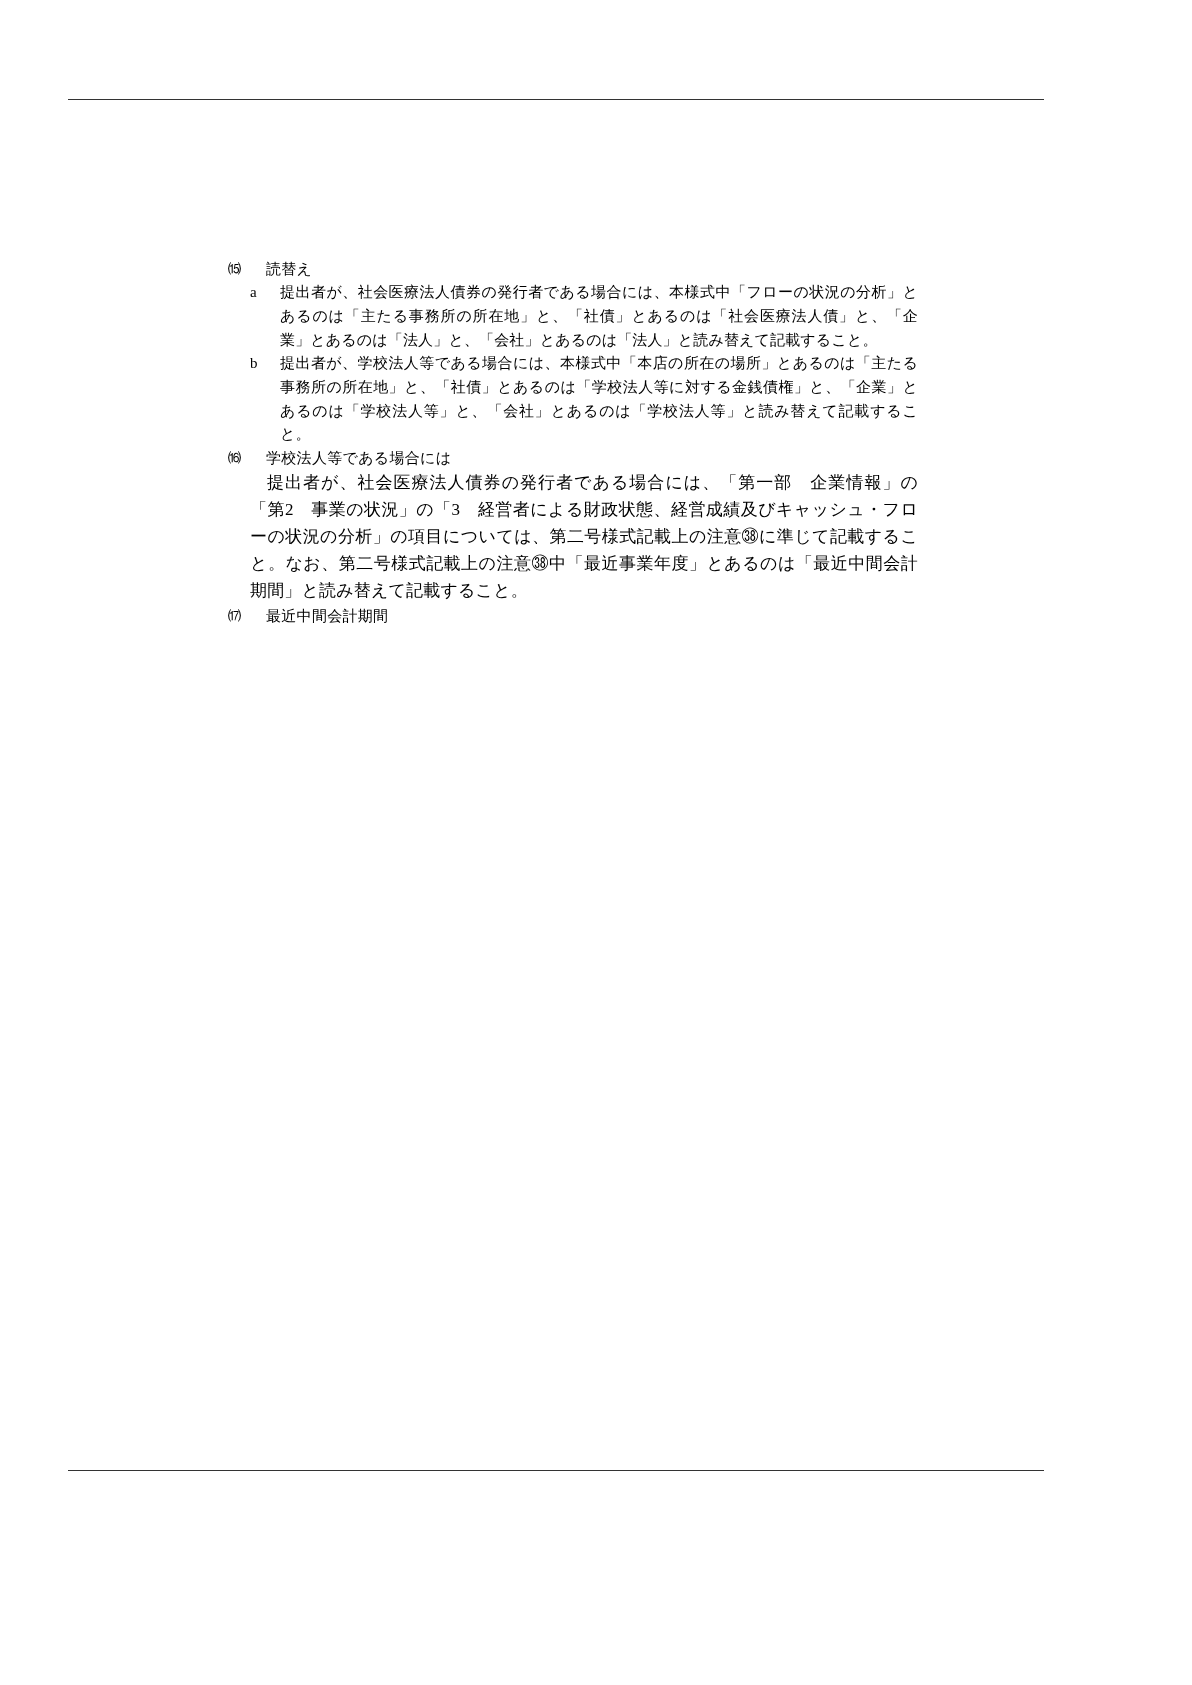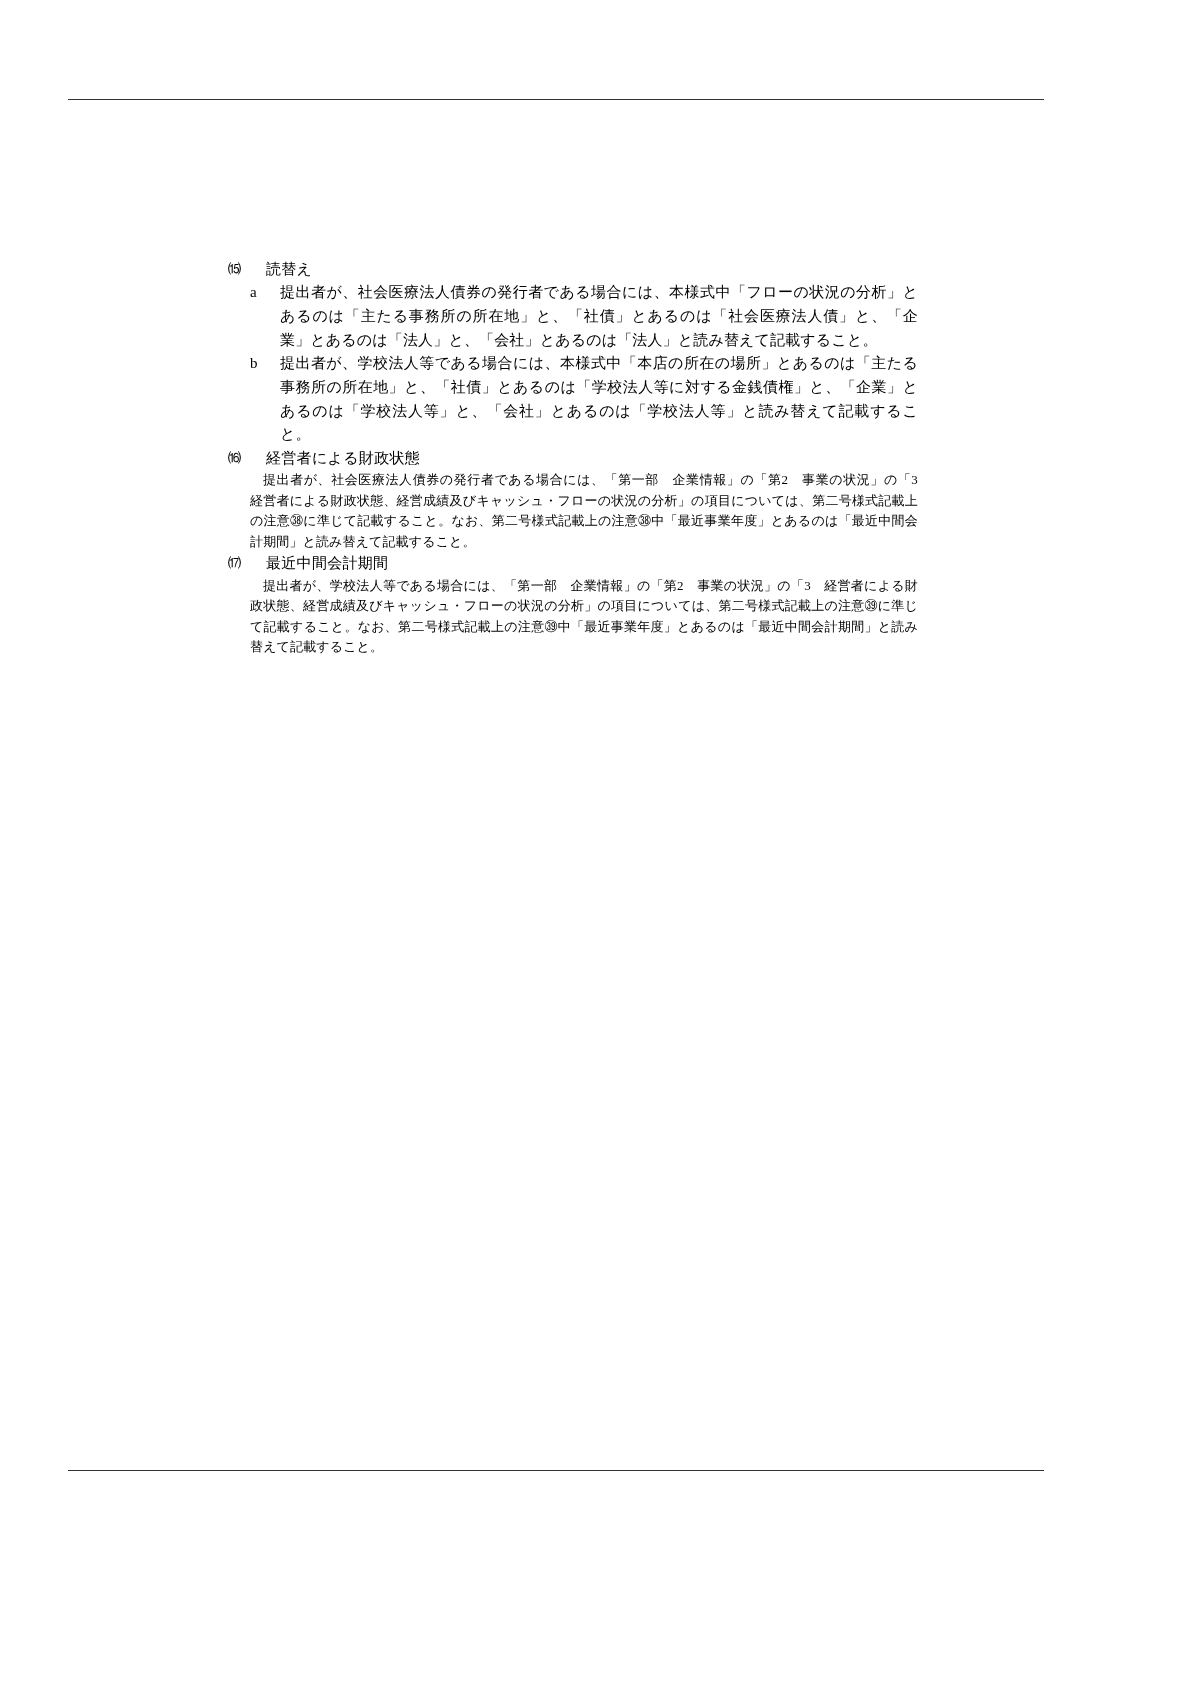--- a/index.html
+++ b/index.html
@@ -68,21 +68,21 @@
     flex: 0 0 auto;
     width: 30px;
   }
   .sub-body {
     flex: 1 1 auto;
     text-align: justify;
     text-justify: inter-ideograph;
   }
 
   .para {
-    font-size: 13px;
+    font-size: 17px;
     line-height: 1.58;
     letter-spacing: 0.01em;
     margin-left: 22px;
     text-align: justify;
     text-justify: inter-ideograph;
     text-indent: 1em;
   }
 </style>
 </head>
 <body>
@@ -104,30 +104,29 @@
       </div>
       <div class="sub-item">
         <span class="sub-label">b</span>
         <span class="sub-body">提出者が、学校法人等である場合には、本様式中「本店の所在の場所」とあるのは「主たる事務所の所在地」と、「社債」とあるのは「学校法人等に対する金銭債権」と、「企業」とあるのは「学校法人等」と、「会社」とあるのは「学校法人等」と読み替えて記載すること。</span>
       </div>
     </div>
 
     <div class="block">
       <div class="item-head">
         <span class="item-num">⒃</span>
-        <span class="item-title">経営者による財政状態</span>
+        <span class="item-title">学校法人等である場合には</span>
       </div>
       <div class="para">提出者が、社会医療法人債券の発行者である場合には、「第一部　企業情報」の「第2　事業の状況」の「3　経営者による財政状態、経営成績及びキャッシュ・フローの状況の分析」の項目については、第二号様式記載上の注意㊳に準じて記載すること。なお、第二号様式記載上の注意㊳中「最近事業年度」とあるのは「最近中間会計期間」と読み替えて記載すること。</div>
     </div>
 
     <div class="block">
       <div class="item-head">
         <span class="item-num">⒄</span>
         <span class="item-title">最近中間会計期間</span>
       </div>
-      <div class="para">提出者が、学校法人等である場合には、「第一部　企業情報」の「第2　事業の状況」の「3　経営者による財政状態、経営成績及びキャッシュ・フローの状況の分析」の項目については、第二号様式記載上の注意㊴に準じて記載すること。なお、第二号様式記載上の注意㊴中「最近事業年度」とあるのは「最近中間会計期間」と読み替えて記載すること。</div>
     </div>
 
   </div>
 
   <div class="rule rule-bottom"></div>
 
 </div>
 
 </body></html>

